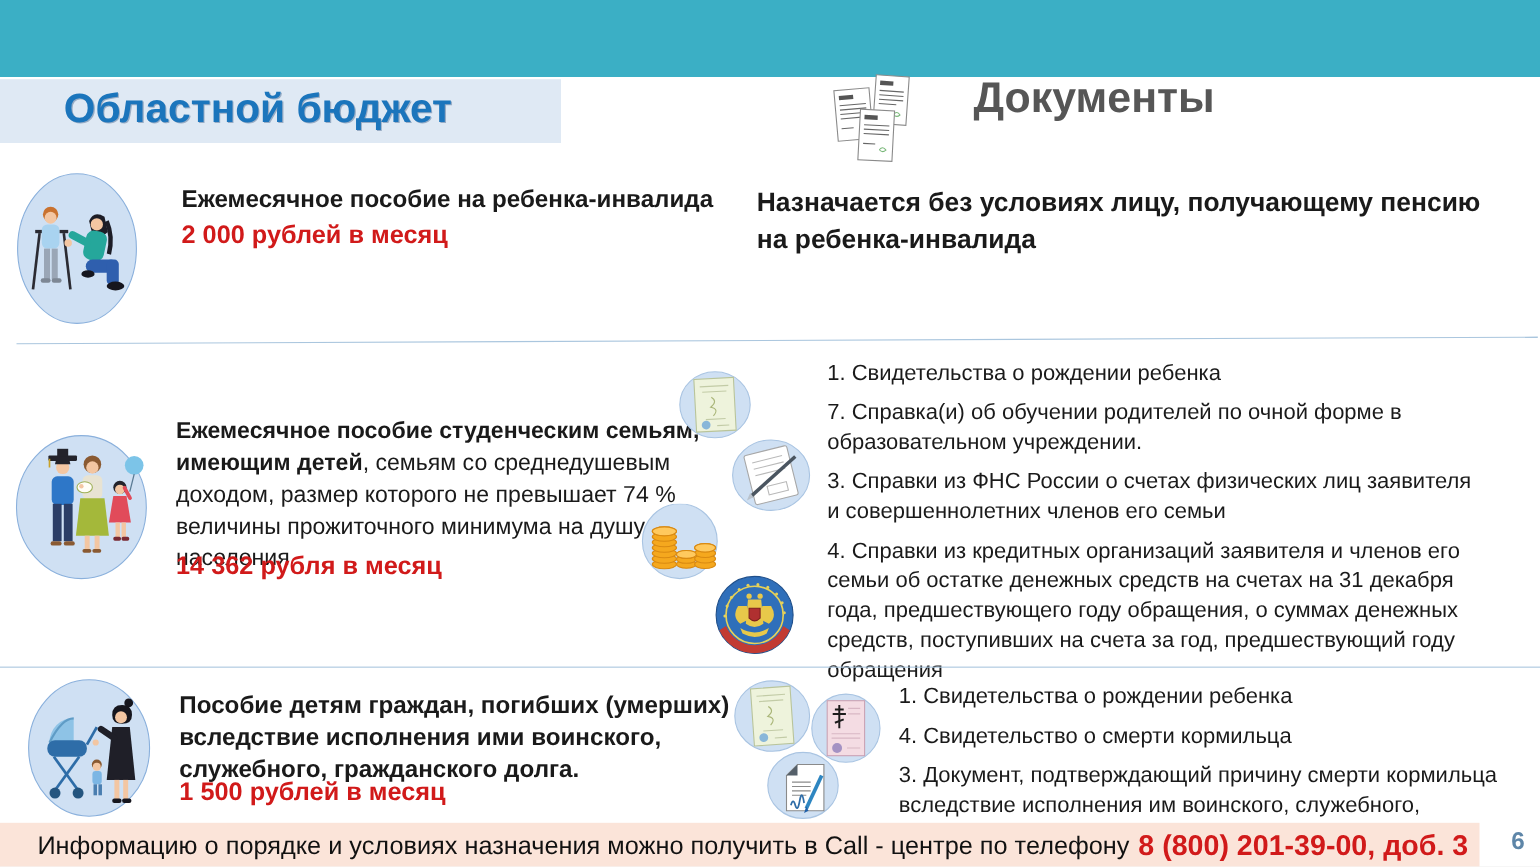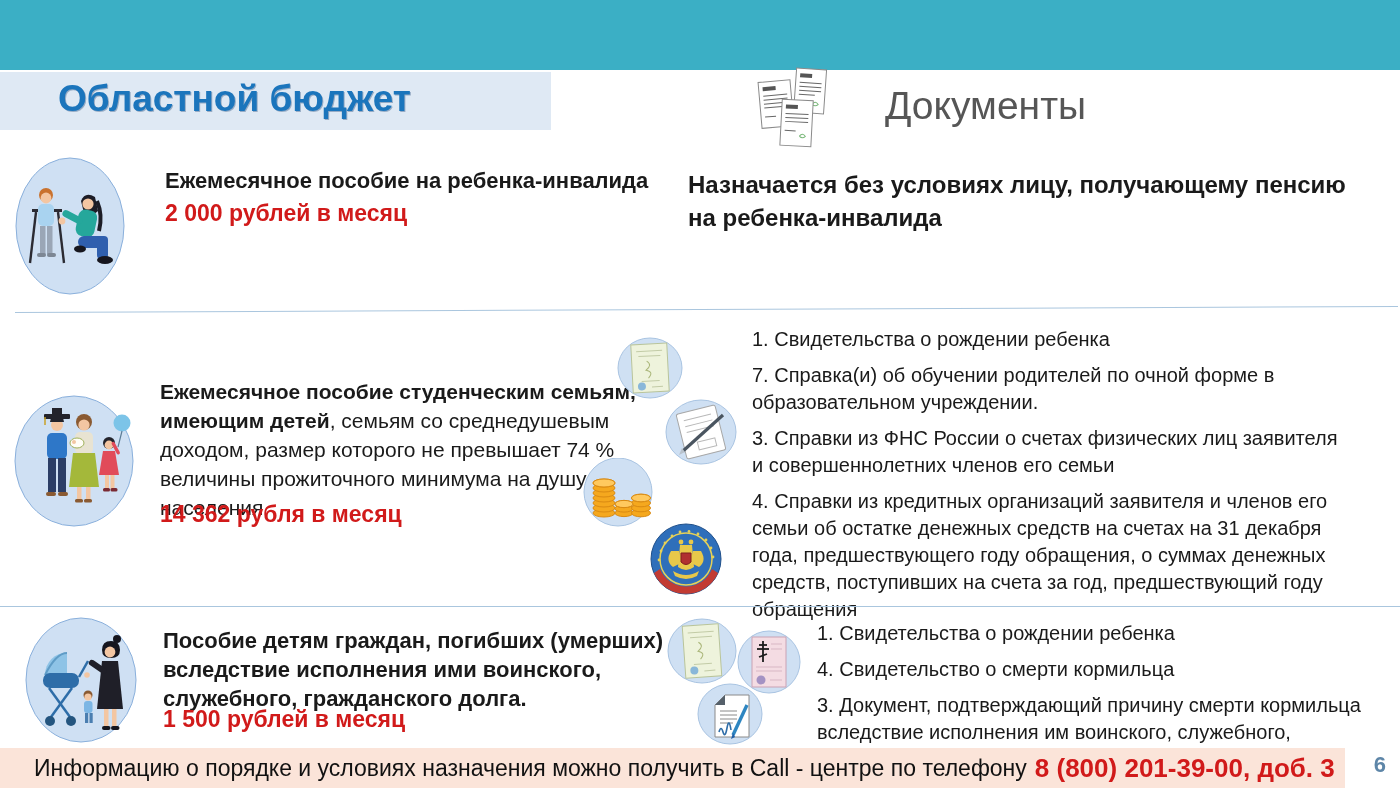--- a/index.html
+++ b/index.html
@@ -6,25 +6,25 @@
   .slide{position:relative;width:1400px;height:788px;background:#ffffff;overflow:hidden;
          font-family:"Liberation Sans", sans-serif;color:#1a1a1a;}
 
   
   .top-band{position:absolute;left:0;top:0;width:1400px;height:70px;background:#3bafc5;}
   .top-title{position:absolute;left:0;top:2px;width:1400px;height:66px;line-height:66px;
              text-align:center;color:#ffffff;font-weight:bold;font-size:44px;letter-spacing:1px;
              text-shadow:1px 2px 2px rgba(40,90,100,.45);white-space:nowrap;}
 
   
-  .left-label-box{position:absolute;left:0;top:72px;width:510px;height:58px;background:#dfe9f4;padding-left:41px;}
+  .left-label-box{position:absolute;left:0;top:72px;width:510px;height:58px;background:#dfe9f4;}
   .left-label{position:absolute;left:58px;top:6px;font-size:37px;font-weight:bold;color:#1b75bc;
               text-shadow:1px 1px 0 rgba(20,60,110,.35);white-space:nowrap;}
   .docs-icon{position:absolute;left:755px;top:66px;width:80px;height:84px;}
-  .docs-label{position:absolute;left:885px;top:84px;font-size:39px;font-weight:normal;color:#565656;white-space:nowrap;}
+  .docs-label{position:absolute;left:885px;top:68px;font-size:39px;font-weight:bold;color:#565656;white-space:nowrap;}
 
   
   .divider{position:absolute;height:0;border-top:1px solid #aac6de;}
   .divider-1{left:15px;top:309px;width:1383px;transform:rotate(-0.25deg);}
   .divider-2{left:0;top:606px;width:1400px;}
 
   
   .bubble{position:absolute;}
   .bubble svg{display:block;width:100%;height:100%;}
   .b1{left:15px;top:157px;width:110px;height:138px;}

